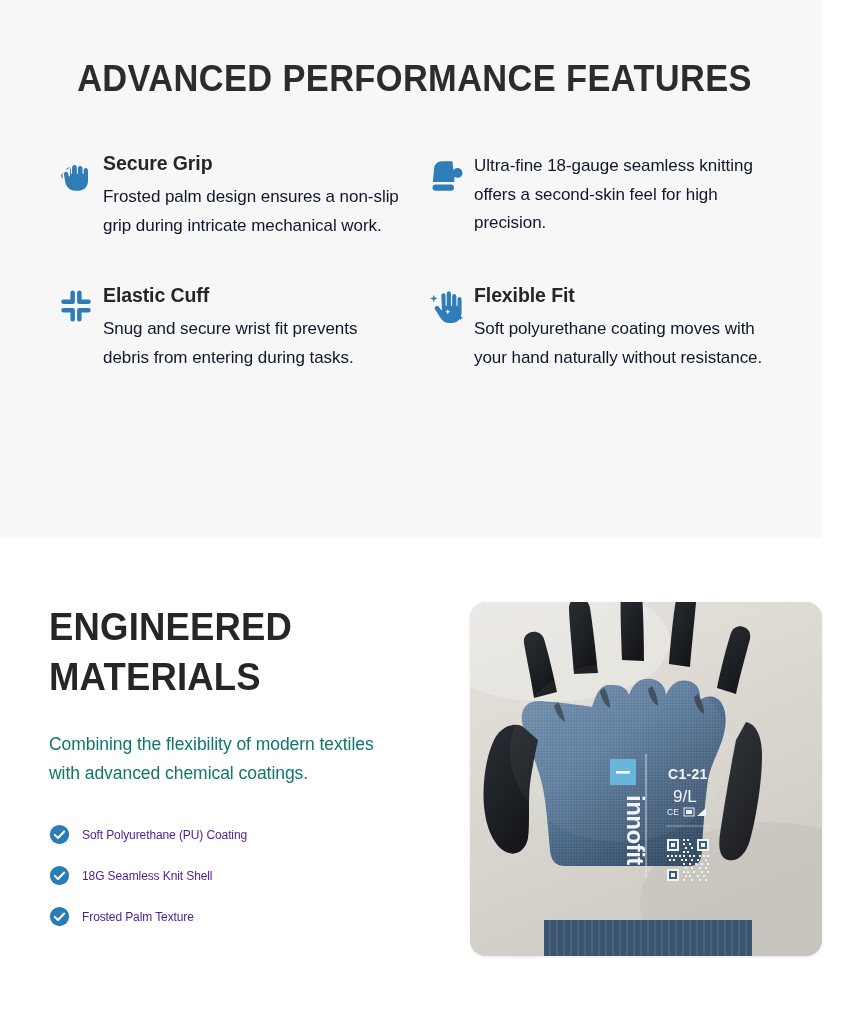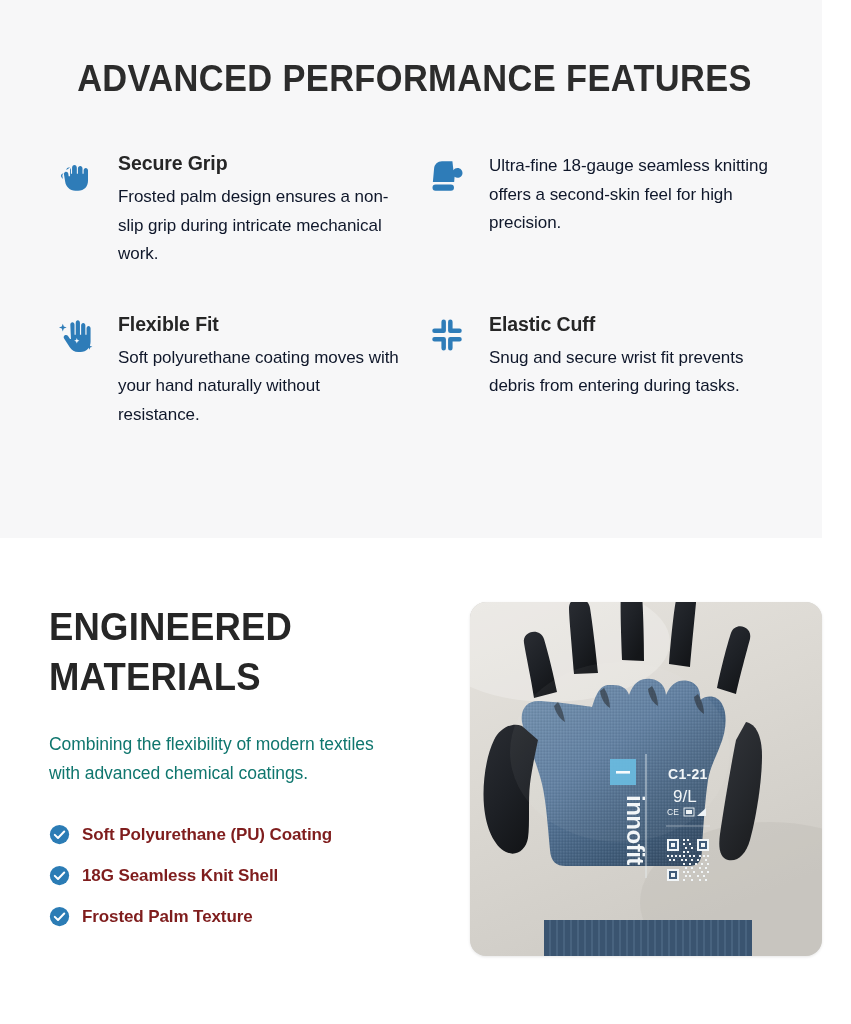--- a/index.html
+++ b/index.html
@@ -43,21 +43,21 @@
   .feature-grid {
     display: grid;
     grid-template-columns: 1fr 1fr;
     column-gap: 24px;
     row-gap: 44px;
     padding: 0 0px 0 0px;
   }
   .feature {
     display: flex;
     align-items: flex-start;
-    gap: 18px;
+    gap: 3px;
   }
   .feature-icon {
     flex: 0 0 auto;
     width: 48px;
     height: 50px;
     display: flex;
     align-items: flex-start;
     justify-content: center;
     padding-top: 2px;
   }
@@ -125,23 +125,23 @@
     gap: 12px;
     margin-bottom: 20px;
   }
   .check-icon {
     flex: 0 0 auto;
     width: 21px;
     height: 21px;
     display: block;
   }
   .check-label {
-    font-size: 17px;
-    font-weight: bold;
-    color: #7f1d1d;
+    font-size: 12px;
+    font-weight: normal;
+    color: #4c1d95;
     letter-spacing: -0.1px;
   }
 
   .materials-right {
     flex: 1 1 auto;
     display: flex;
     justify-content: flex-start;
     padding-left: 11px;
   }
 
@@ -192,49 +192,49 @@
             </g>
           </svg>
         </span>
         <div class="feature-body">
           <p class="feature-desc">Ultra-fine 18-gauge seamless knitting offers a second-skin feel for high precision.</p>
         </div>
       </div>
 
       <div class="feature">
         <span class="feature-icon">
+          <svg viewBox="0 0 48 48" width="40" height="40" aria-hidden="true">
+            <g fill="none" stroke="#2e7cb8" stroke-width="5.4" stroke-linecap="round" stroke-linejoin="round">
+              <polyline points="20,8 20,19 9,19"></polyline>
+              <polyline points="28,8 28,19 39,19"></polyline>
+              <polyline points="20,40 20,29 9,29"></polyline>
+              <polyline points="28,40 28,29 39,29"></polyline>
+            </g>
+          </svg>
+        </span>
+        <div class="feature-body">
+          <div class="feature-title">Elastic Cuff</div>
+          <p class="feature-desc">Snug and secure wrist fit prevents debris from entering during tasks.</p>
+        </div>
+      </div>
+
+      <div class="feature">
+        <span class="feature-icon">
           <svg viewBox="0 0 48 48" width="44" height="44" aria-hidden="true">
             <g fill="#2e7cb8">
               <path d="M17.8 10.6c0-1.5 1-2.6 2.3-2.6s2.3 1.1 2.3 2.6v11h1.3V8.4c0-1.5 1-2.6 2.3-2.6s2.3 1.1 2.3 2.6v13.2h1.3V11.2c0-1.5 1-2.6 2.3-2.6s2.3 1.1 2.3 2.6v10.4h1.3v-7.1c0-1.4 1-2.5 2.2-2.5s2.2 1.1 2.2 2.5v14.8c0 6.3-4.4 11.1-11 11.1h-2.4c-4.3 0-7.1-2-9.3-5.3l-6.2-9.4c-.8-1.2-.5-2.8.7-3.6 1.2-.8 2.8-.4 3.6.8l2.2 3.2h1z"></path>
               <path d="M9.6 9.5l1.1 3.1 3.1 1.1-3.1 1.1-1.1 3.1-1.1-3.1L5.4 13.7l3.1-1.1z"></path>
               <path d="M38.6 31.3l.9 2.4 2.4.9-2.4.9-.9 2.4-.9-2.4-2.4-.9 2.4-.9z"></path>
               <path d="M24.9 25.2l.8 2.1 2.1.8-2.1.8-.8 2.1-.8-2.1-2.1-.8 2.1-.8z" fill="#ffffff"></path>
             </g>
           </svg>
         </span>
         <div class="feature-body">
           <div class="feature-title">Flexible Fit</div>
           <p class="feature-desc">Soft polyurethane coating moves with your hand naturally without resistance.</p>
-        </div>
-      </div>
-
-      <div class="feature">
-        <span class="feature-icon">
-          <svg viewBox="0 0 48 48" width="40" height="40" aria-hidden="true">
-            <g fill="none" stroke="#2e7cb8" stroke-width="5.4" stroke-linecap="round" stroke-linejoin="round">
-              <polyline points="20,8 20,19 9,19"></polyline>
-              <polyline points="28,8 28,19 39,19"></polyline>
-              <polyline points="20,40 20,29 9,29"></polyline>
-              <polyline points="28,40 28,29 39,29"></polyline>
-            </g>
-          </svg>
-        </span>
-        <div class="feature-body">
-          <div class="feature-title">Elastic Cuff</div>
-          <p class="feature-desc">Snug and secure wrist fit prevents debris from entering during tasks.</p>
         </div>
       </div>
 
     </div>
   </section>
 
   <section class="materials-section">
 
     <div class="materials-left">
       <h2 class="materials-title">

